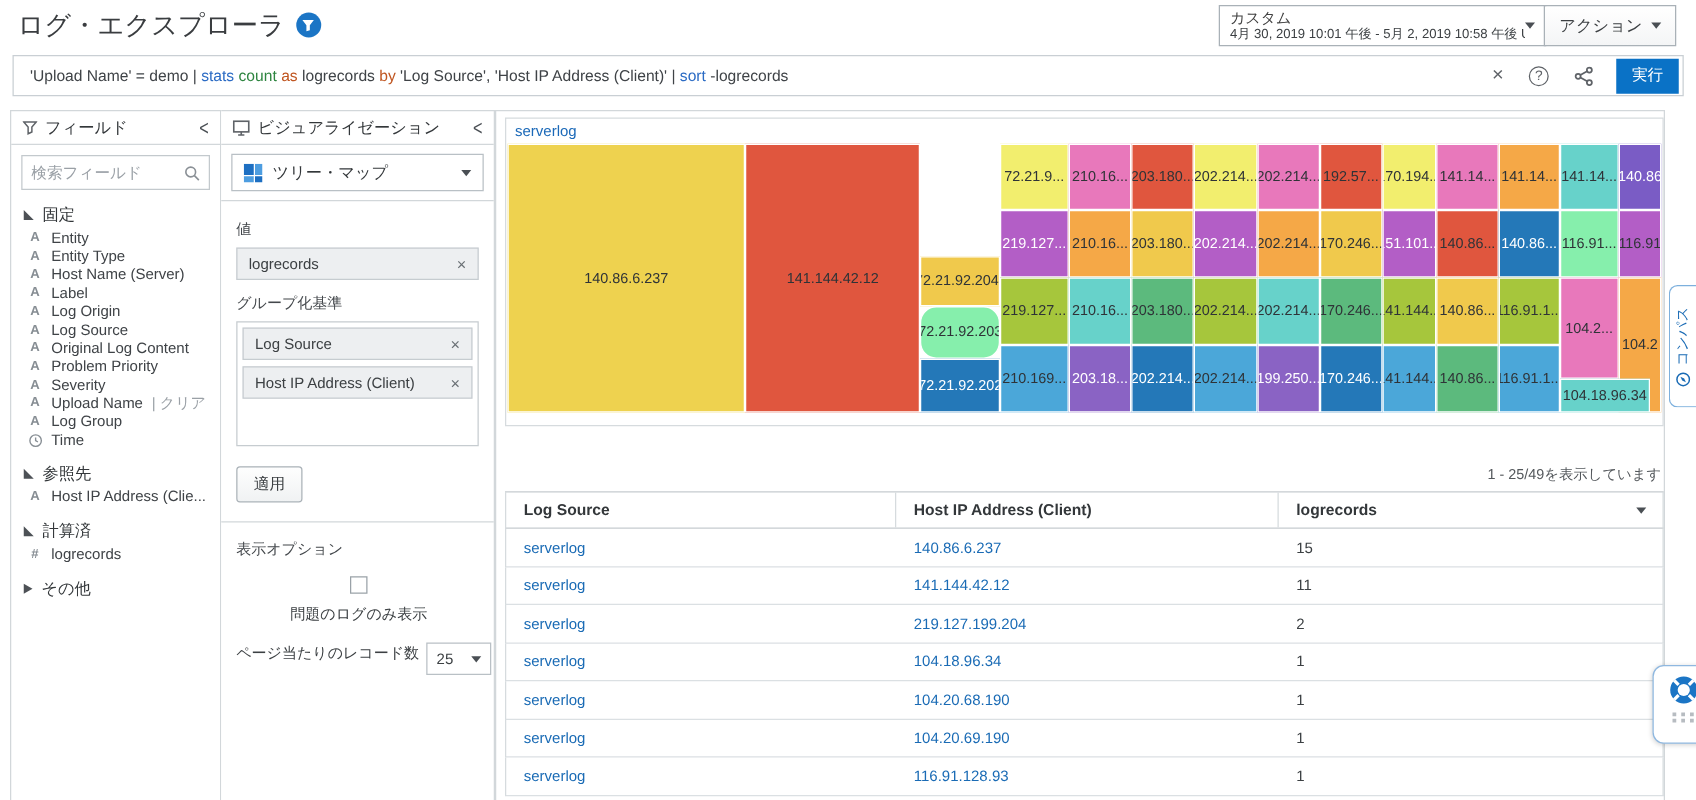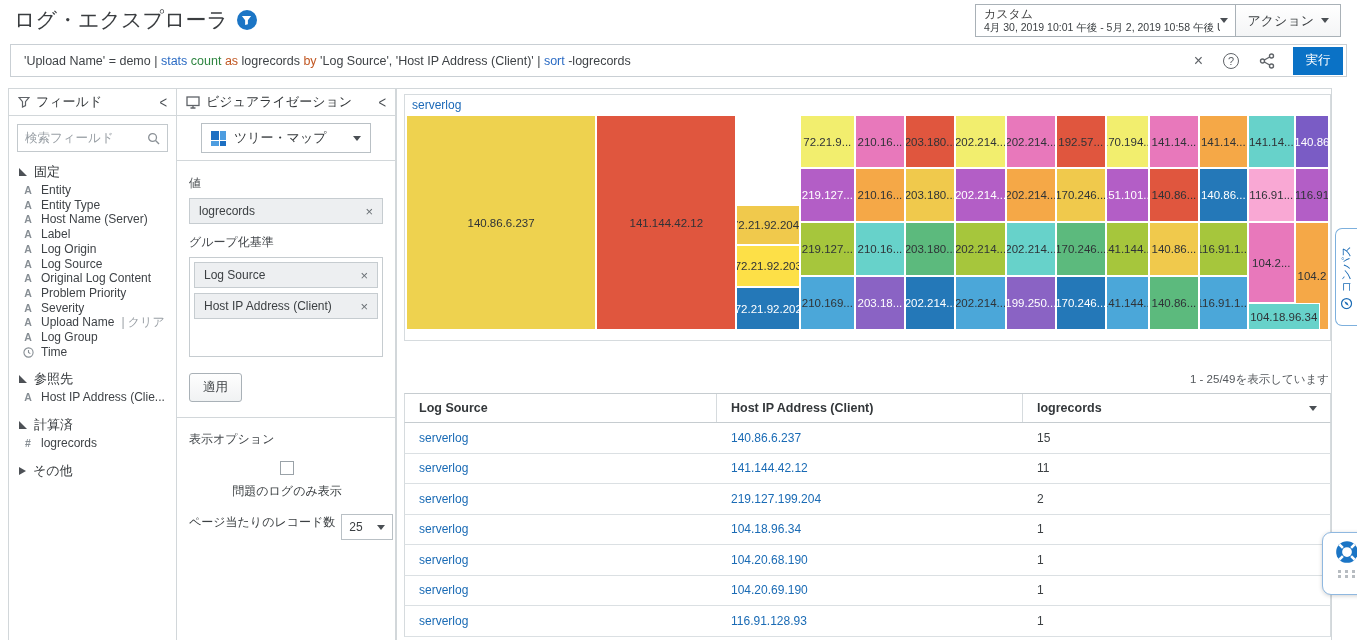--- a/index.html
+++ b/index.html
@@ -35,21 +35,21 @@
   .search-box input { border:none; outline:none; flex:1; min-width:0; font-size:12.5px; color:#3c4043; font-family:inherit; }
   ::placeholder { color:#9aa0a6; }
   .field-section { margin-top:9px; }
   .sec-head { display:flex; align-items:center; gap:7px; padding:2px 10px; font-size:13px; color:#33373a; cursor:pointer; }
   .tri-exp { width:0; height:0; border-bottom:8px solid #4d5156; border-right:8px solid transparent; }
   .tri-col { width:0; height:0; border-left:7px solid #4d5156; border-top:4px solid transparent; border-bottom:4px solid transparent; }
   .field-item { display:flex; align-items:center; gap:7px; padding:1px 10px 1px 13px; font-size:12px; line-height:12.7px; color:#3f4347; cursor:pointer; white-space:nowrap; overflow:hidden; }
   .fi-icon { width:12px; flex:none; font-size:10.5px; font-weight:bold; color:#878e94; text-align:center; display:inline-flex; justify-content:center; }
   .fi-suffix { color:#9aa0a6; }
 
-  .type-select { margin:7px 24px; height:30px; border:1px solid #b9c0c5; display:flex; align-items:center; gap:8px; padding:0 9px; cursor:pointer; font-size:13px; color:#33373a; }
+  .type-select { margin:7px 8px; height:30px; border:1px solid #b9c0c5; display:flex; align-items:center; gap:8px; padding:0 9px; cursor:pointer; font-size:13px; color:#33373a; }
   .type-select .caret { margin-left:auto; }
   .viz-hr { border-top:1px solid #d2d7da; }
   .viz-body { padding:4px 12px 0; }
   .field-label { font-size:12px; color:#44484c; margin:10px 0 6px; }
   .chip { height:26px; background:#edeff1; border:1px solid #c6ccd0; display:flex; align-items:center; padding:0 9px; font-size:12px; color:#3c4043; }
   .chip + .chip { margin-top:5px; }
   .chip-x { margin-left:auto; color:#6a7075; cursor:pointer; font-size:13px; }
   .chips-box { border:1px solid #c6ccd0; min-height:100px; padding:4px; }
   .chips-box .chip { background:#edeff1; }
   .apply-btn { margin-top:16px; height:29px; padding:0 13px; font-size:12.5px; color:#3c4043; background:linear-gradient(#fefefe,#f0f2f3); border:1px solid #a9b1b7; border-radius:3px; cursor:pointer; font-family:inherit; }
@@ -305,21 +305,21 @@
     <div class="treemap" id="treemap">
         <div class="tm-cell" style="left: 0%; top: 0%; width: 20.6%; height: 100%; background: rgb(238, 210, 79); color: rgb(47, 51, 55);">
           <span class="tm-label">140.86.6.237</span>
         </div>
         <div class="tm-cell" style="left: 20.6%; top: 0%; width: 15.2%; height: 100%; background: rgb(224, 86, 62); color: rgb(47, 51, 55);">
           <span class="tm-label">141.144.42.12</span>
         </div>
         <div class="tm-cell" style="left: 35.8%; top: 41.9%; width: 6.9%; height: 18.6%; background: rgb(240, 201, 76); color: rgb(47, 51, 55); justify-content: flex-end;">
           <span class="tm-label">72.21.92.204</span>
         </div>
-        <div class="tm-cell" style="left: 35.8%; top: 60.5%; width: 6.9%; height: 19.5%; background: #fde047; color: rgb(47, 51, 55);">
+        <div class="tm-cell" style="left: 35.8%; top: 60.5%; width: 6.9%; height: 19.5%; background: #86efac; color: rgb(47, 51, 55); border-radius: 13px;">
           <span class="tm-label">72.21.92.203</span>
         </div>
         <div class="tm-cell" style="left: 35.8%; top: 80%; width: 6.9%; height: 20%; background: rgb(36, 120, 184); color: rgb(255, 255, 255);">
           <span class="tm-label">72.21.92.202</span>
         </div>
         <div class="tm-cell" style="left: 42.7%; top: 0%; width: 5.9%; height: 24.7%; background: rgb(242, 238, 110); color: rgb(47, 51, 55);">
           <span class="tm-label">72.21.9...</span>
         </div>
         <div class="tm-cell" style="left: 42.7%; top: 24.7%; width: 5.9%; height: 25.1%; background: rgb(179, 94, 198); color: rgb(255, 255, 255);">
           <span class="tm-label">219.127...</span>
@@ -422,21 +422,21 @@
         </div>
         <div class="tm-cell" style="left: 85.9%; top: 49.8%; width: 5.3%; height: 25.1%; background: rgb(166, 198, 60); color: rgb(47, 51, 55);">
           <span class="tm-label">116.91.1...</span>
         </div>
         <div class="tm-cell" style="left: 85.9%; top: 74.9%; width: 5.3%; height: 25.1%; background: rgb(75, 167, 217); color: rgb(47, 51, 55);">
           <span class="tm-label">116.91.1...</span>
         </div>
         <div class="tm-cell" style="left: 91.2%; top: 0%; width: 5.1%; height: 24.7%; background: rgb(103, 210, 202); color: rgb(47, 51, 55);">
           <span class="tm-label">141.14...</span>
         </div>
-        <div class="tm-cell" style="left: 91.2%; top: 24.7%; width: 5.1%; height: 25.1%; background: #f9a8d4; color: rgb(47, 51, 55);">
+        <div class="tm-cell" style="left: 91.2%; top: 24.7%; width: 5.1%; height: 25.1%; background: #86efac; color: rgb(47, 51, 55);">
           <span class="tm-label">116.91...</span>
         </div>
         <div class="tm-cell" style="left: 91.2%; top: 49.8%; width: 5.1%; height: 37.7%; background: rgb(232, 120, 187); color: rgb(47, 51, 55);">
           <span class="tm-label">104.2...</span>
         </div>
         <div class="tm-cell" style="left: 96.3%; top: 0%; width: 3.7%; height: 24.7%; background: rgb(122, 92, 197); color: rgb(255, 255, 255);">
           <span class="tm-label">140.86</span>
         </div>
         <div class="tm-cell" style="left: 96.3%; top: 24.7%; width: 3.7%; height: 25.1%; background: rgb(179, 94, 198); color: rgb(47, 51, 55);">
           <span class="tm-label">116.91</span>

